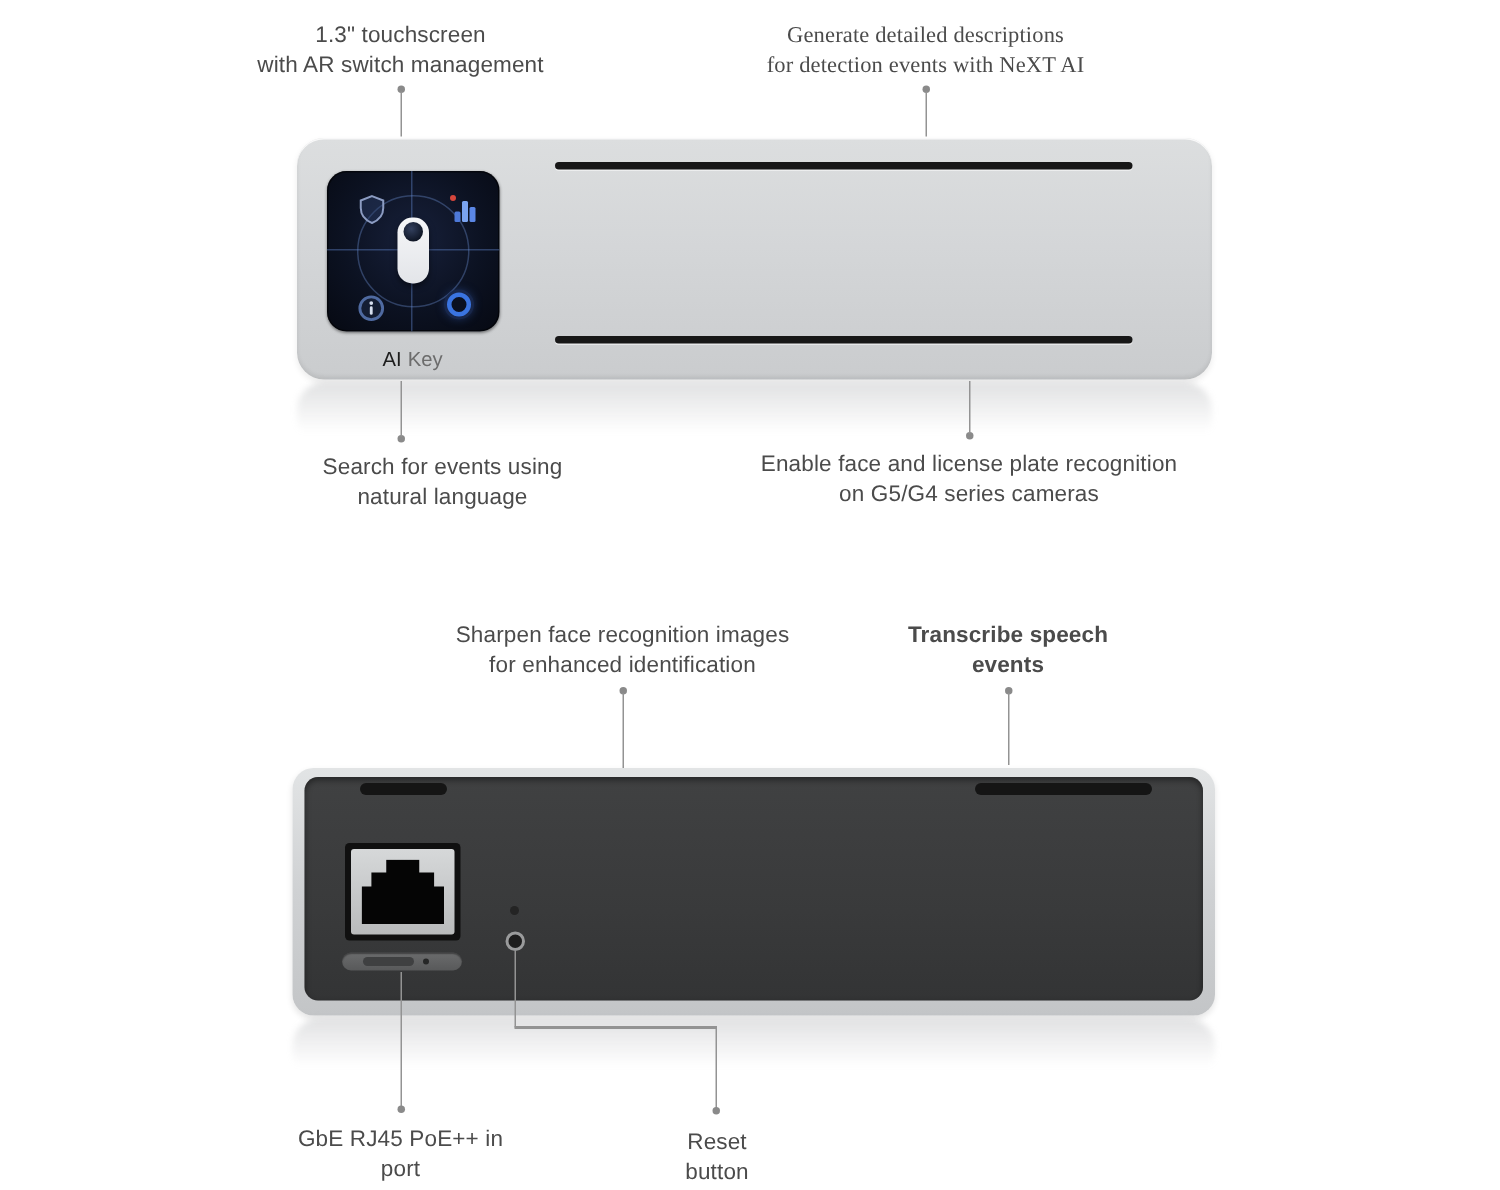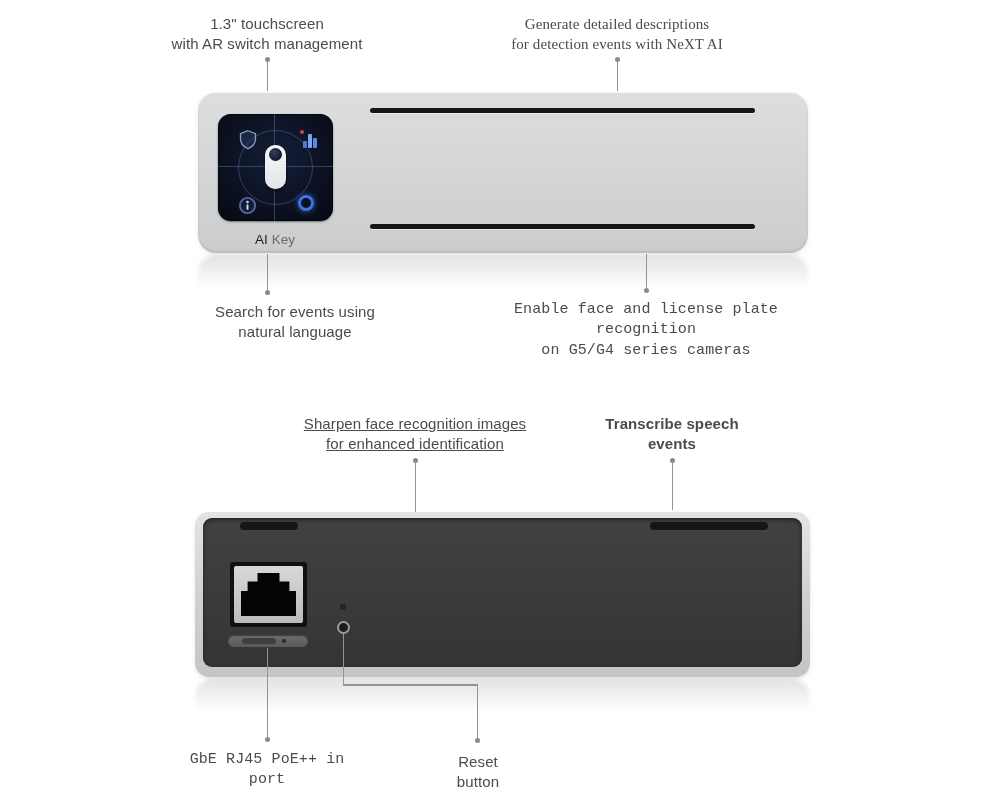--- a/index.html
+++ b/index.html
@@ -167,24 +167,24 @@
 
 <div class="reflection" style="left:198px;top:255px;width:610px;height:42px;"></div>
 
 <div class="dot" style="left:264.5px;top:290px;"></div>
 <div class="line" style="left:266.5px;top:254px;height:37px;"></div>
 <div class="dot" style="left:643.5px;top:288px;"></div>
 <div class="line" style="left:645.5px;top:254px;height:35px;"></div>
 
 <div class="callout-text" style="left:267px;top:302px;margin-left:28px;">Search for events using
 natural language</div>
-<div class="callout-text" style="left:646px;top:300px;font-family:Liberation Mono, monospace;">Enable face and license plate recognition
+<div class="callout-text" style="left:646px;top:300px;">Enable face and license plate recognition
 on G5/G4 series cameras</div>
 
-<div class="callout-text" style="left:415px;top:414px;text-decoration:underline;">Sharpen face recognition images
+<div class="callout-text" style="left:415px;top:414px;">Sharpen face recognition images
 for enhanced identification</div>
 <div class="callout-text" style="left:672px;top:414px;font-weight:bold;">Transcribe speech
 events</div>
 
 <div class="dot" style="left:412.5px;top:458px;"></div>
 <div class="line" style="left:414.5px;top:462px;height:50px;"></div>
 <div class="dot" style="left:669.5px;top:458px;"></div>
 <div class="line" style="left:671.5px;top:462px;height:48px;"></div>
 
 <div class="device-rear">
@@ -205,21 +205,21 @@
 
     <div class="reset-led"></div>
     <div class="reset-button"></div>
   </div>
 </div>
 
 <div class="reflection" style="left:195px;top:679px;width:615px;height:40px;"></div>
 
 <div class="line" style="left:266.5px;top:648px;height:90px;"></div>
 <div class="dot" style="left:264.5px;top:737px;"></div>
-<div class="callout-text" style="left:267px;top:750px;font-family:Liberation Mono, monospace;">GbE RJ45 PoE++ in
+<div class="callout-text" style="left:267px;top:750px;">GbE RJ45 PoE++ in
 port</div>
 
 <div class="line" style="left:342.5px;top:634px;height:51px;"></div>
 <div class="hline" style="left:342.5px;top:684px;width:135px;"></div>
 <div class="line" style="left:476.5px;top:684px;height:55px;"></div>
 <div class="dot" style="left:474.5px;top:738px;"></div>
 <div class="callout-text" style="left:478px;top:752px;">Reset
 button</div>
 
 </body></html>

